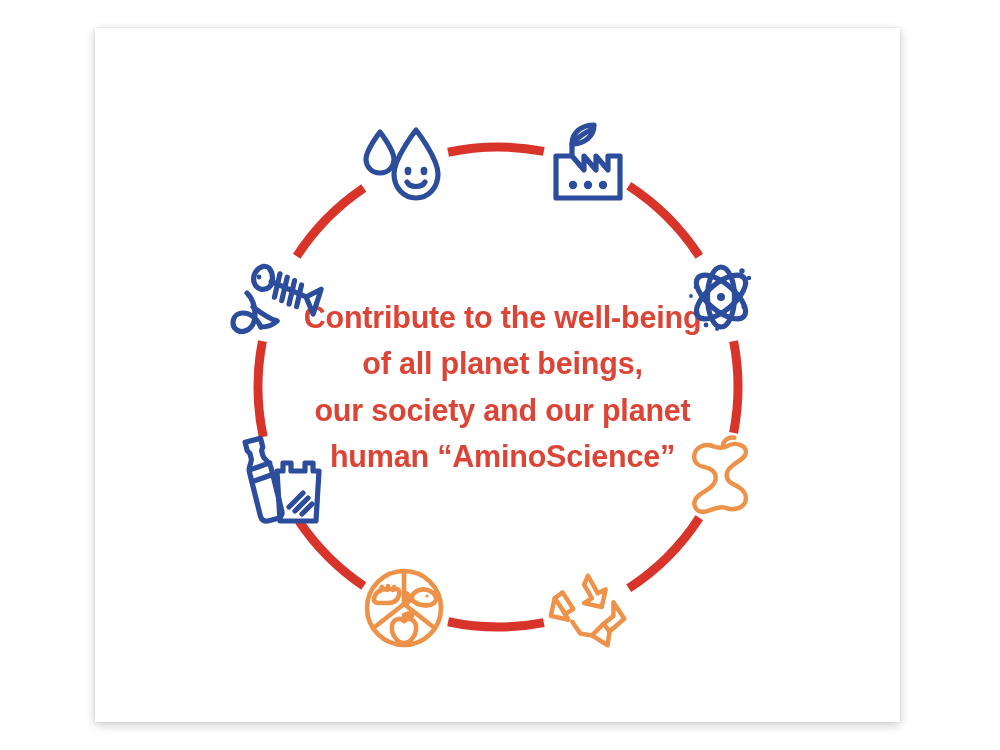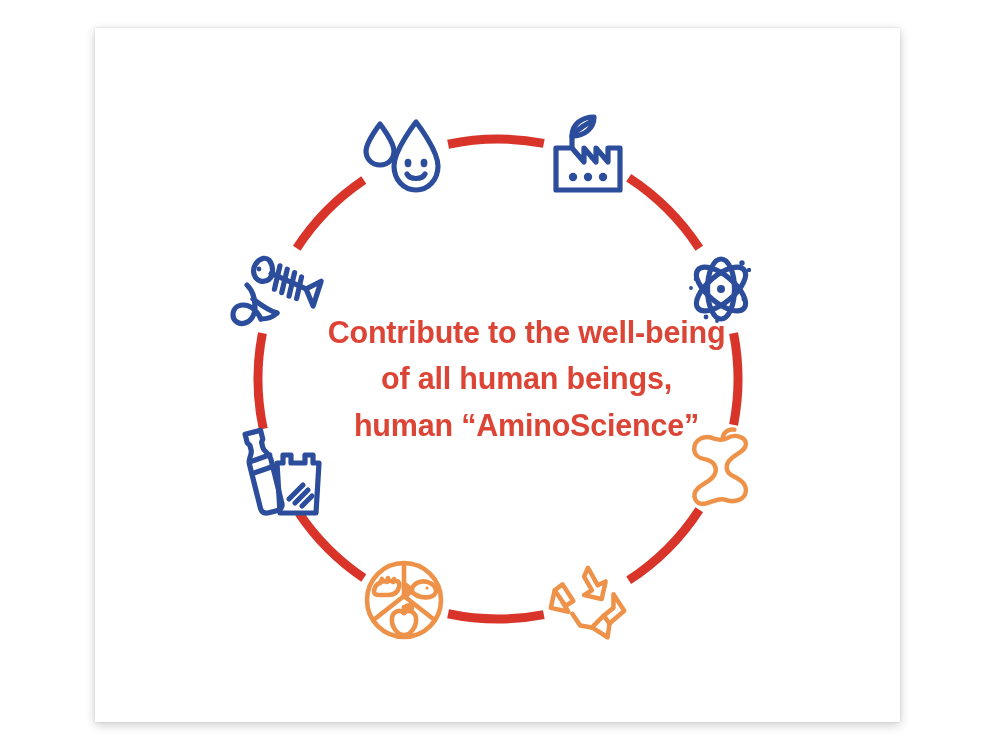--- a/index.html
+++ b/index.html
@@ -29,24 +29,23 @@
     width: 805px;
     height: 694px;
     background: #ffffff;
     box-shadow: 0 3px 10px rgba(0,0,0,0.20), 0 0 2px rgba(0,0,0,0.12);
   }
 
   
   #diagram {
     position: absolute;
     left: 0;
-    top: 4px;
+    top: 12px;
     width: 815px;
     height: 694px;
-    padding-left: 48px;
   }
   #ring-svg {
     position: absolute;
     left: 0;
     top: 0;
     width: 805px;
     height: 694px;
     overflow: visible;
   }
 
@@ -111,21 +110,22 @@
             <path d="M 448.79 582.59 A 240 240 0 0 1 353.10 581.76"></path>
             <path d="M 268.79 545.97 A 240 240 0 0 1 204.03 481.21"></path>
             <path d="M 168.24 396.90 A 240 240 0 0 1 167.41 301.21"></path>
             <path d="M 201.72 216.29 A 240 240 0 0 1 268.79 148.03"></path>
             <path d="M 353.10 112.24 A 240 240 0 0 1 448.79 111.41"></path>
           </g>
       </svg>
 
       <div id="center-text">
         <span class="line">Contribute to the well-being</span>
-        <span class="line">of all human beings,</span>
+        <span class="line">of all planet beings,</span>
+        <span class="line">our society and our planet</span>
         <span class="line">human “AminoScience”</span>
       </div>
 
       <div class="icon-slot" style="left: 492.906px; top: 124.476px;">
         <svg width="96" height="96" viewBox="0 0 96 96">
           <g class="stroke-blue">
             <path d="M16 82 L16 40 L32 40 L32 28 L32 40 L44 54 L44 40 L56 54 L56 40 L68 54 L68 40 L80 40 L80 82 Z"></path>
             <path d="M32 28 C 32 16, 42 9, 54 9 C 54 20, 45 28, 32 28 Z"></path>
             <path d="M34 25 C 40 20, 46 16, 52 13"></path>
           </g>

